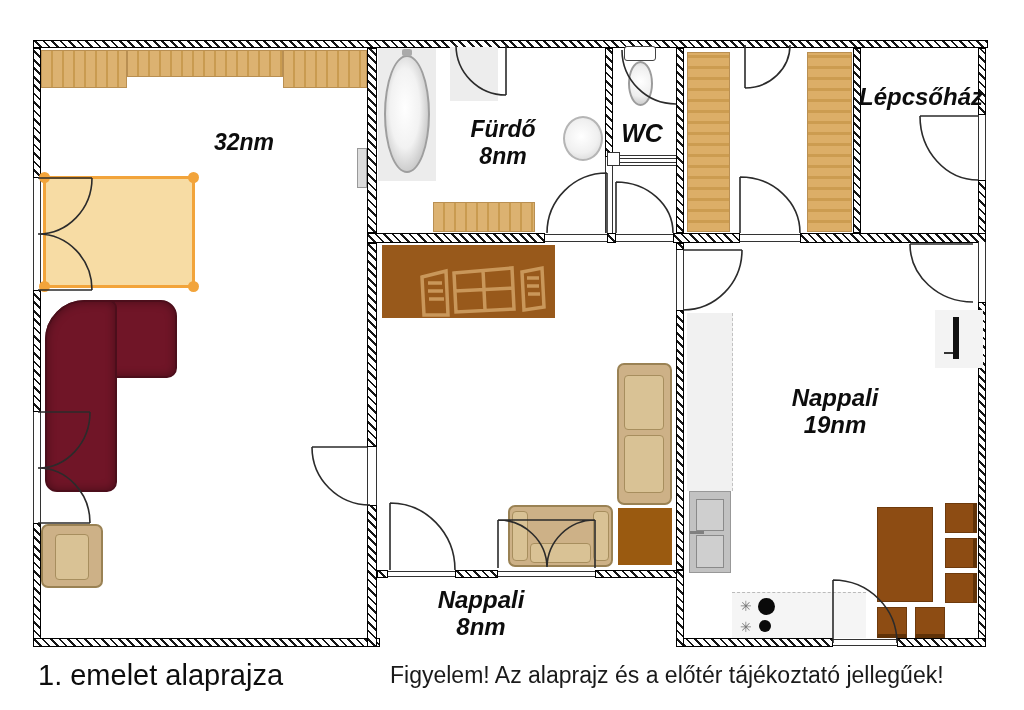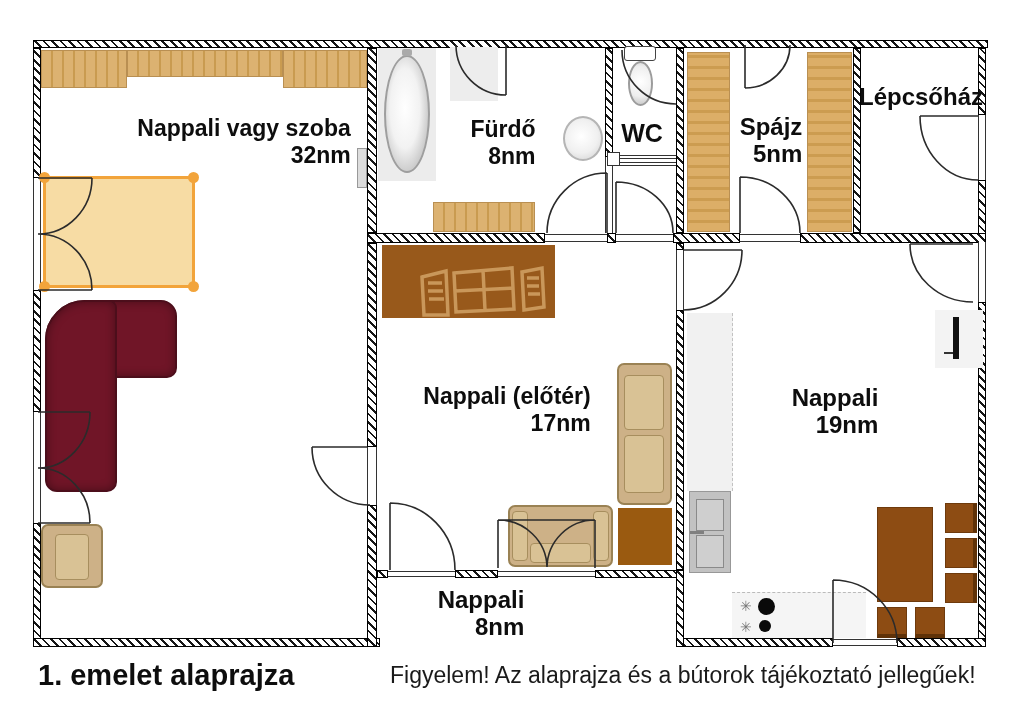--- a/index.html
+++ b/index.html
@@ -5,22 +5,22 @@
   html,body{margin:0;padding:0;background:#fff;}
   *{box-sizing:border-box;}
   .canvas{position:relative;width:1024px;height:710px;background:#fff;overflow:hidden;
           font-family:"Liberation Sans",sans-serif;color:#0d0d0d;}
   .abs{position:absolute;}
   .wall{position:absolute;background:
         repeating-linear-gradient(45deg,#ffffff 0px,#ffffff 4px,#161616 4px,#161616 6px);
         border:1px solid #000;}
   .gapV{position:absolute;background:#fff;border-left:1.5px solid #333;border-right:1.5px solid #333;}
   .gapH{position:absolute;background:#fff;border-top:1.5px solid #333;border-bottom:1.5px solid #333;}
-  .room-label{position:absolute;transform:translate(-50%,-50%);text-align:right;
-              font-weight:bold;white-space:nowrap;line-height:27px;}
+  .room-label{position:absolute;transform:translate(-50%,-50%);text-align:center;
+              font-weight:bold;white-space:nowrap;line-height:27px;font-style:italic;}
   .room-label .area:empty{display:none;}
   .stripesV{background:repeating-linear-gradient(90deg,#dcb271 0 9px,#c99b50 9px 11px);
             border:1px solid #b98f52;}
   .stripesH{background:repeating-linear-gradient(0deg,#dcae67 0 8px,#cc9c50 8px 11px);
             border:1px solid #b98f52;}
   .furn{position:absolute;}
   .fabric{background:#cdb187;border:2px solid #9a8254;border-radius:7px;}
   .cushion{position:absolute;background:#d9c295;border:1px solid #a78e5e;border-radius:4px;}
   .burgundy{background:#701527;border:2px solid #4c0e1b;box-shadow:inset 0 0 10px rgba(0,0,0,.35);}
   .brown{background:#8d4c13;border:1px solid #6e3a0c;}
@@ -175,46 +175,37 @@
     <path d="M740,177 V233 M740,177 A60,56 0 0 1 800,233"></path>
     <path d="M920,116 H978 M920,116 A58,64 0 0 0 978,180"></path>
     <path d="M910,244 H973 M910,244 A63,58 0 0 0 973,302"></path>
     <path d="M683,250 H742 M742,250 A59,60 0 0 1 683,310"></path>
     <path d="M833,580 V643 M833,580 A64,63 0 0 1 897,643"></path>
     <path d="M390,503 V570 M390,503 A65,67 0 0 1 455,570"></path>
     <path d="M498,520 V568 M595,520 V568 M498,520 H595 M498,520 A49,48 0 0 1 547,567 M595,520 A48,48 0 0 0 547,567"></path>
   </svg>
 
   <div class="room-label" style="left:244px;top:142px;font-size:23px;">
-    <div>Nappali vagy szoba</div>
     <div class="area">32nm</div>
   </div>
   <div class="room-label" style="left:503px;top:143px;font-size:23px;">
     <div>Fürdő</div>
     <div class="area">8nm</div>
   </div>
   <div class="room-label" style="left:642px;top:133px;font-size:25px;">
     <div>WC</div>
 
   </div>
-  <div class="room-label" style="left:771px;top:140px;font-size:24px;">
-    <div>Spájz</div>
-    <div class="area">5nm</div>
-  </div>
   <div class="room-label" style="left:921px;top:96px;font-size:24px;">
     <div>Lépcsőház</div>
-  </div>
-  <div class="room-label" style="left:507px;top:410px;font-size:23px;">
-    <div>Nappali (előtér)</div>
-    <div class="area">17nm</div>
   </div>
   <div class="room-label" style="left:835px;top:411px;font-size:24px;">
     <div>Nappali</div>
     <div class="area">19nm</div>
   </div>
   <div class="room-label" style="left:481px;top:613px;font-size:24px;">
     <div>Nappali</div>
     <div class="area">8nm</div>
   </div>
 
-  <div class="caption" style="left:38px;top:659px;font-size:29px;font-weight:bold;">1. emelet alaprajza</div>
-  <div class="caption" style="left:390px;top:662px;font-size:23px;color:#1a1a1a;">Figyelem! Az alaprajza és a bútorok tájékoztató jellegűek!</div>
+  <div class="caption" style="left:38px;top:659px;font-size:29px;font-weight:normal;">1. emelet alaprajza</div>
+  <div class="caption" style="left:390px;top:662px;font-size:23px;color:#1a1a1a;">Figyelem! Az alaprajz és a előtér tájékoztató jellegűek!</div>
 </div>
 
 </body></html>

